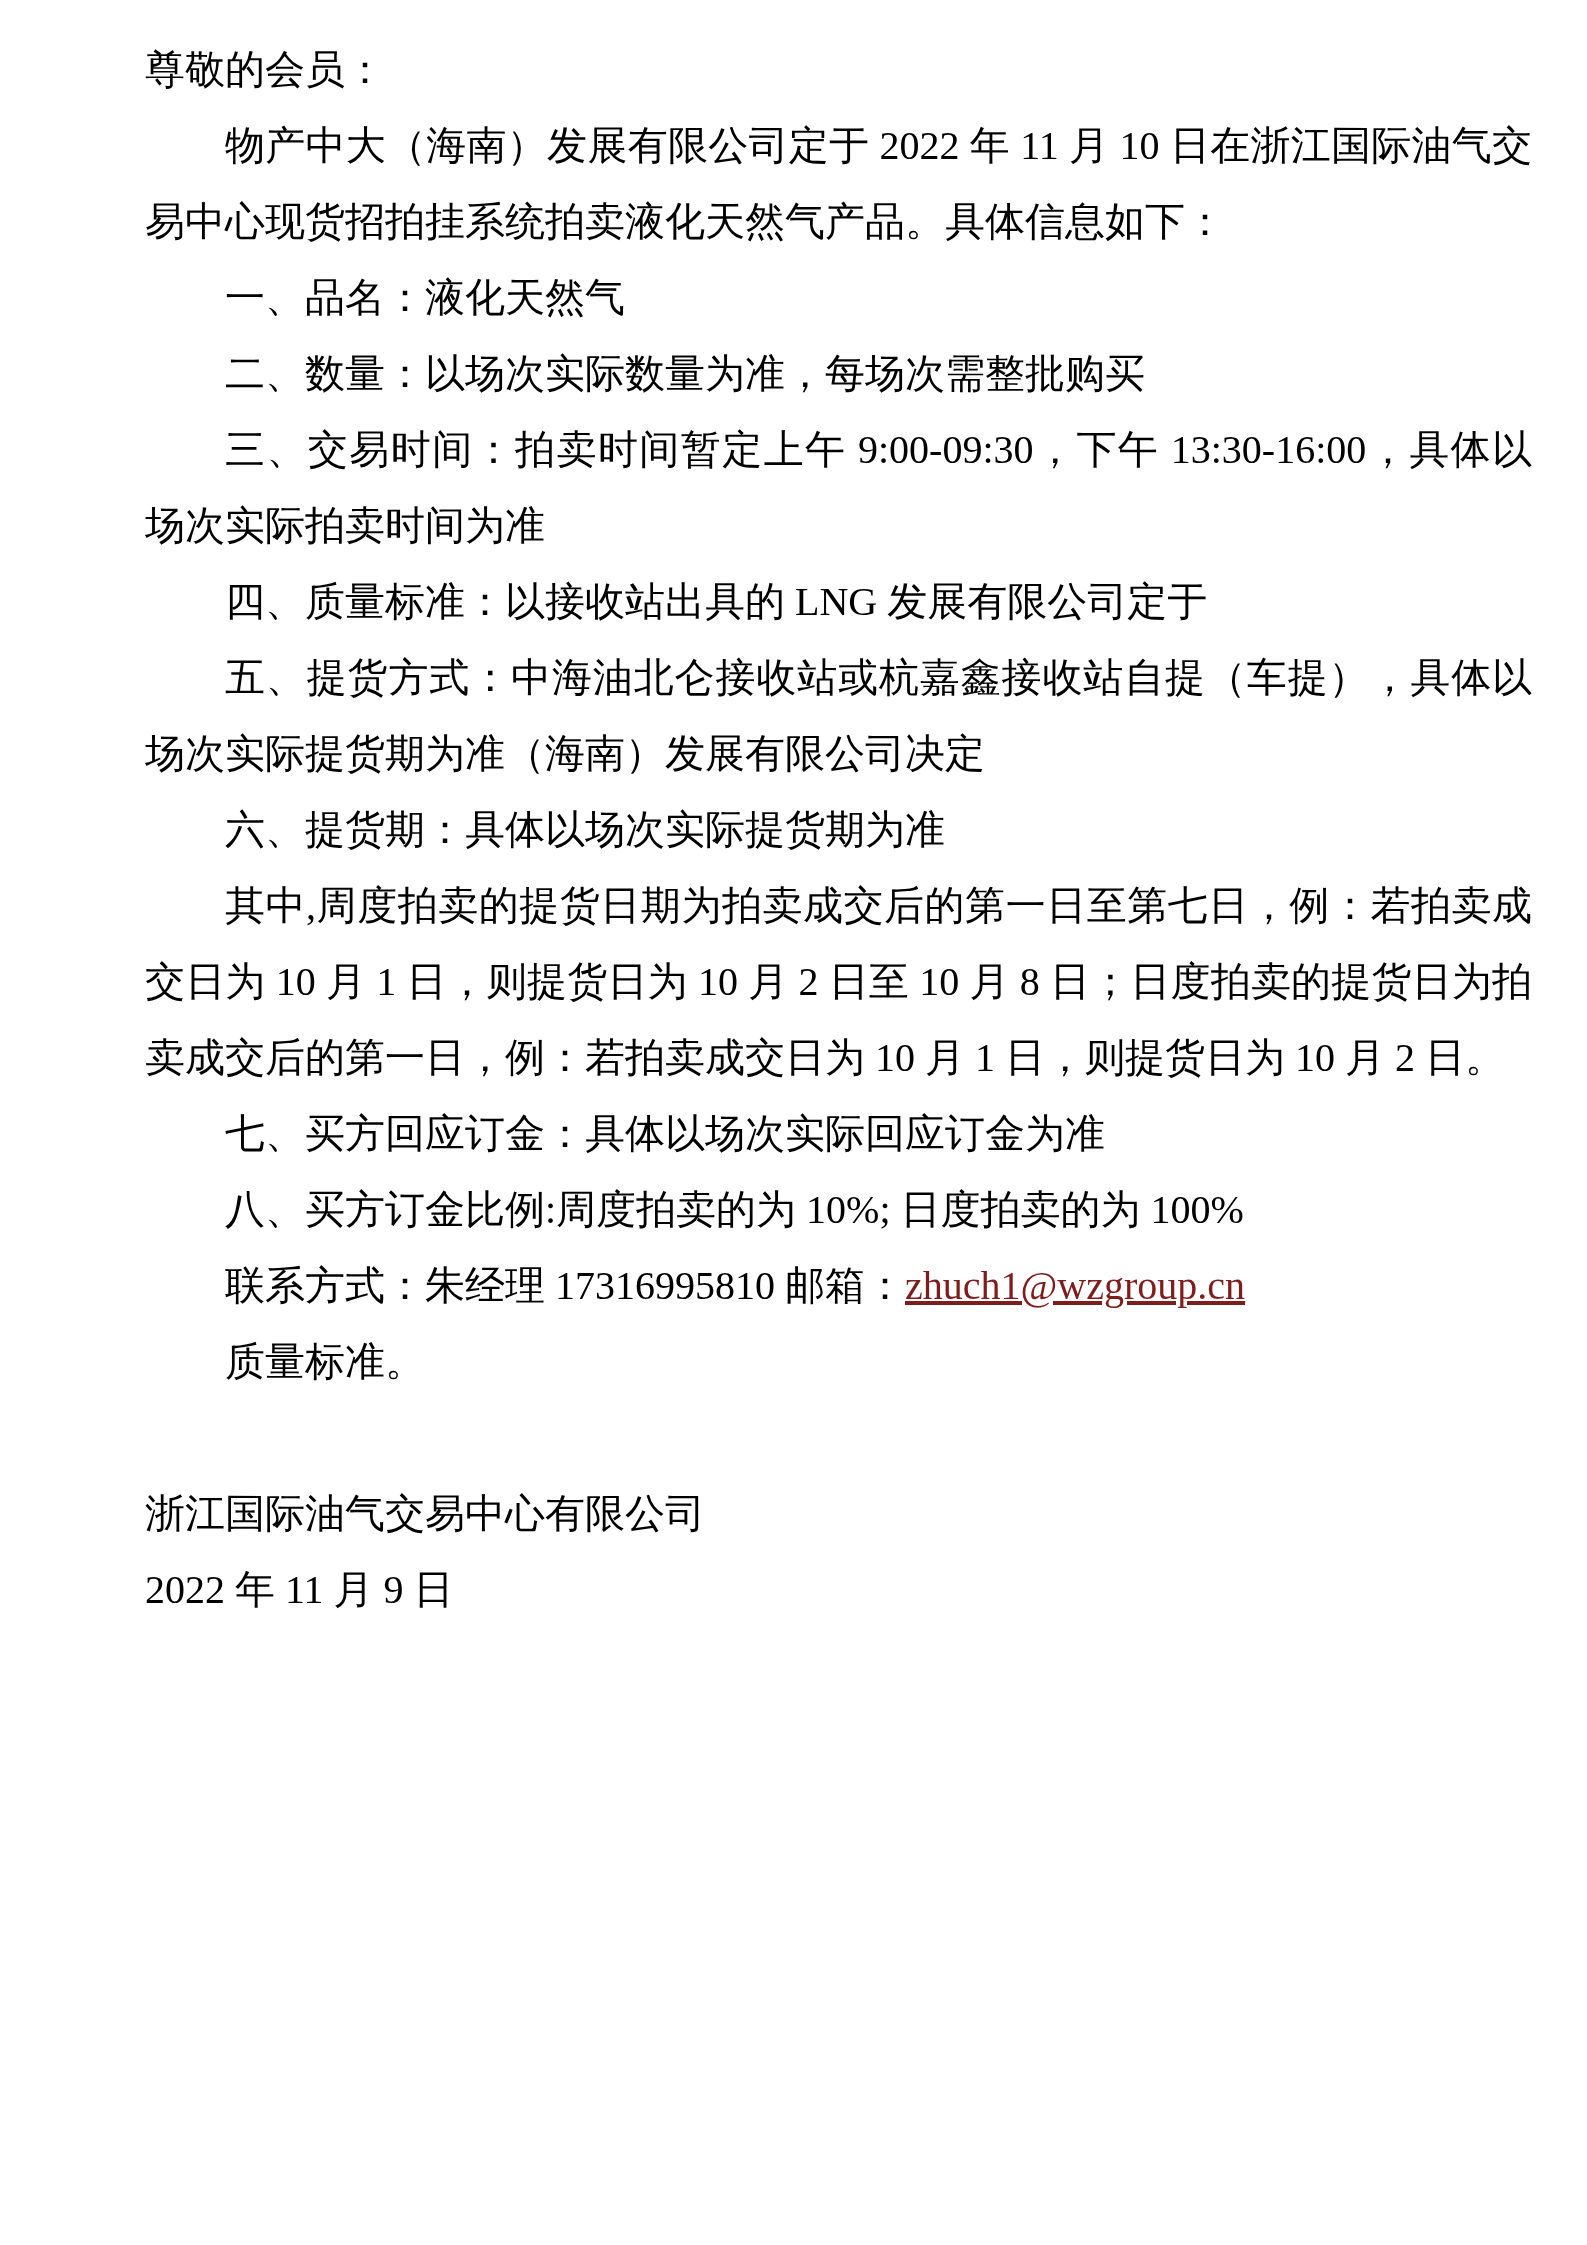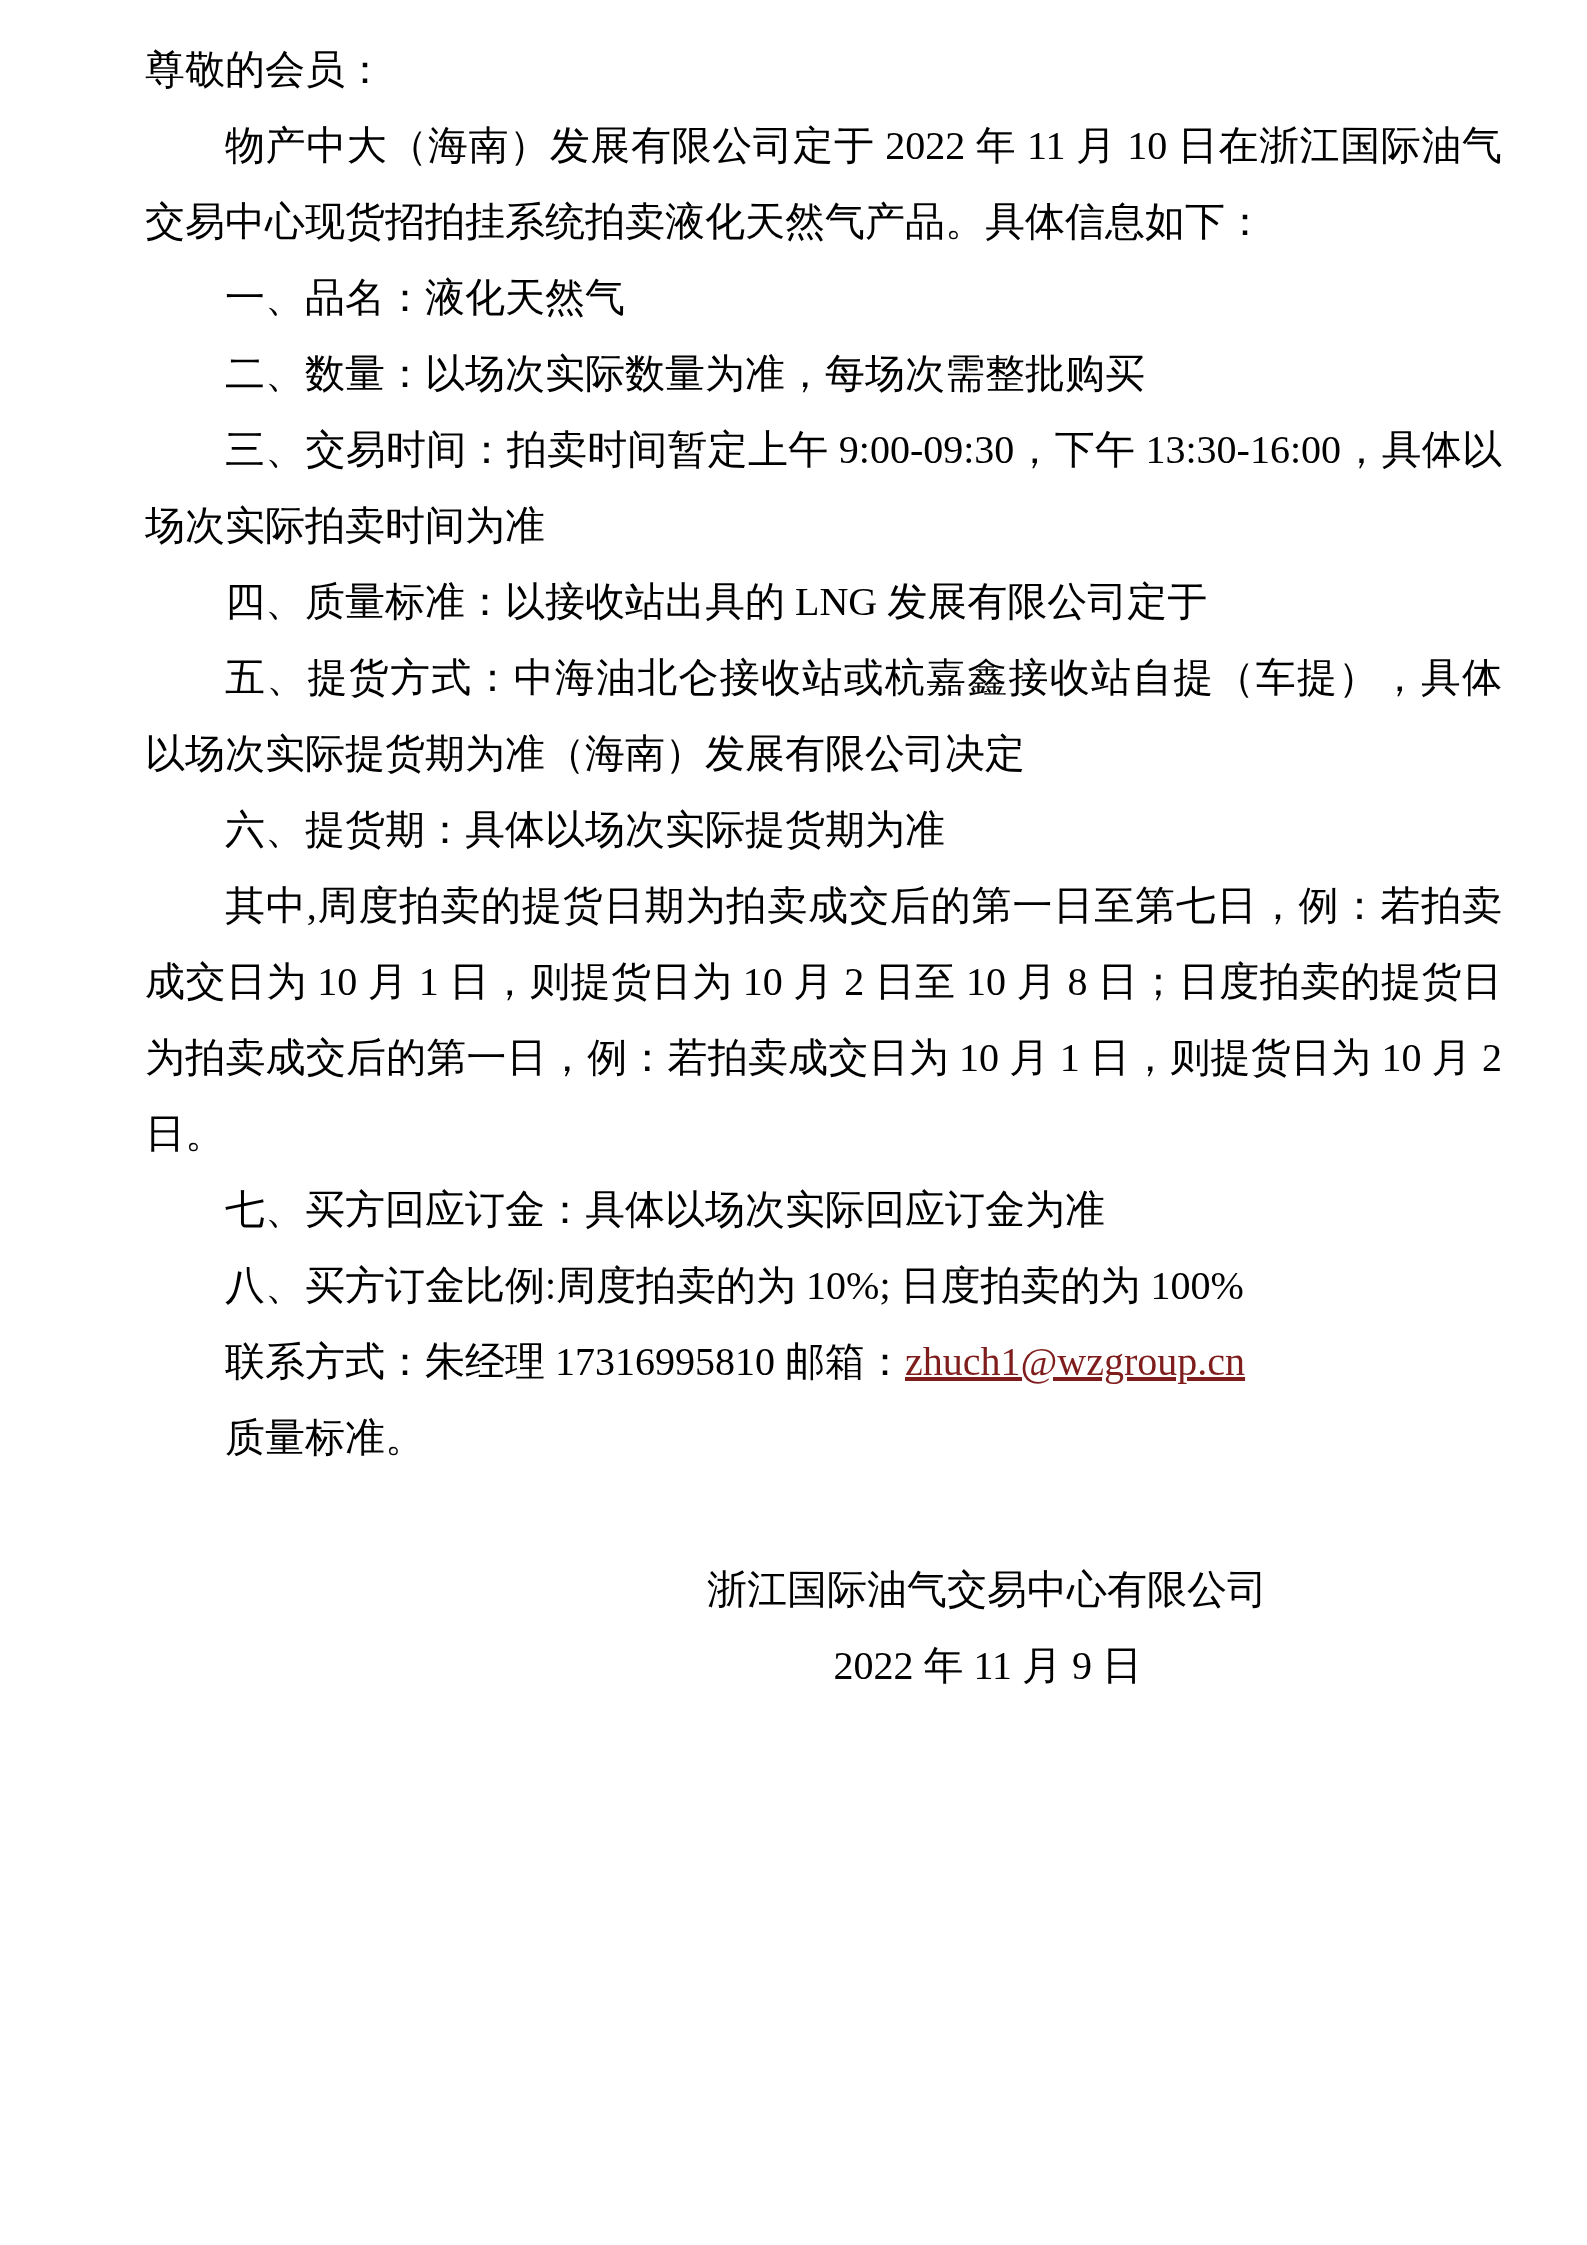--- a/index.html
+++ b/index.html
@@ -10,37 +10,37 @@
   .page {
     position: relative;
     width: 1587px;
     height: 2245px;
     background: #ffffff;
     color: #000000;
     font-family: "Liberation Serif", "DejaVu Serif", serif;
     font-size: 40px;
     line-height: 76px;
     box-sizing: border-box;
-    padding: 32px 85px 0 145px;
+    padding: 32px 55px 0 145px;
   }
   .para {
     margin: 0;
     text-align: justify;
   }
   .indent {
     text-indent: 2em;
   }
   .email-link {
     color: #7f1d1d;
     text-decoration: underline;
     cursor: pointer;
   }
   .signature {
     margin-top: 76px;
-    text-align: right;
+    text-align: left;
     padding-right: 235px;
   }
   .signature p {
     margin: 0;
   }
   .signature .sig-date {
     padding-right: 125px;
   }
 </style>
 </head>

